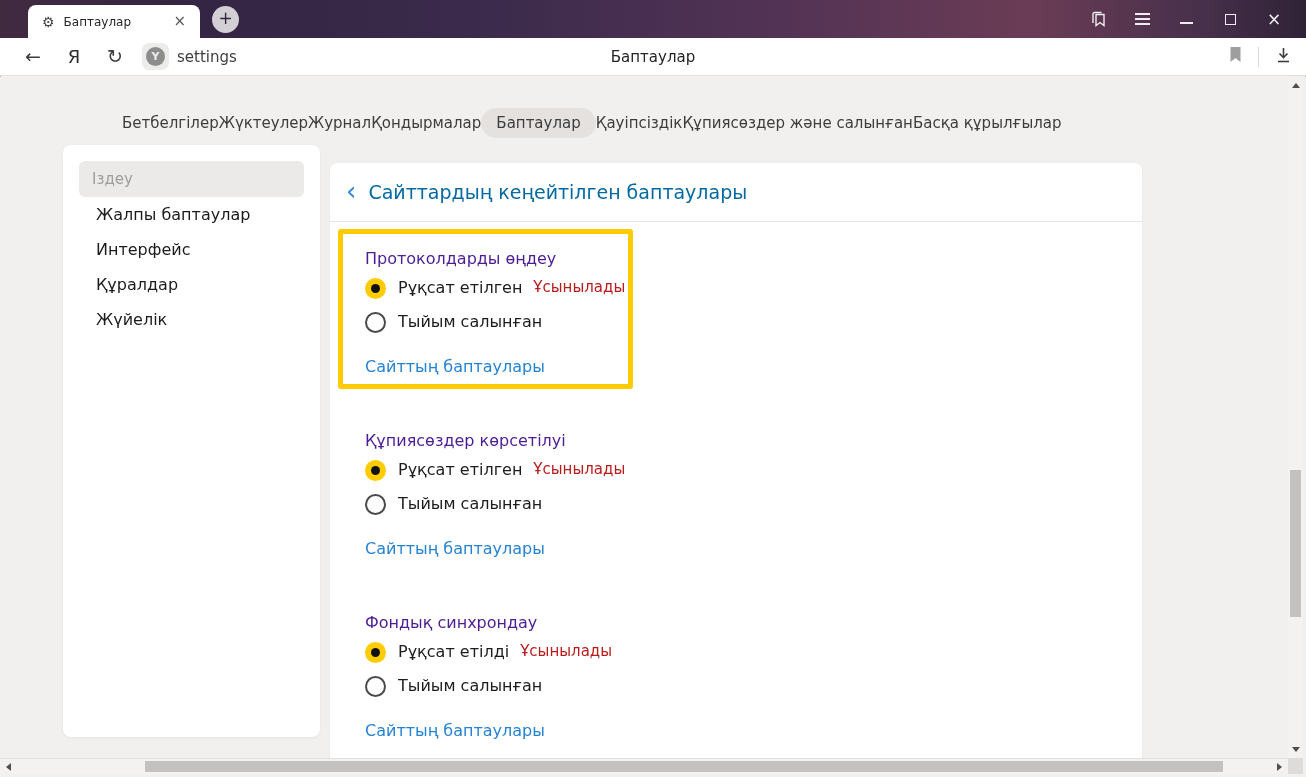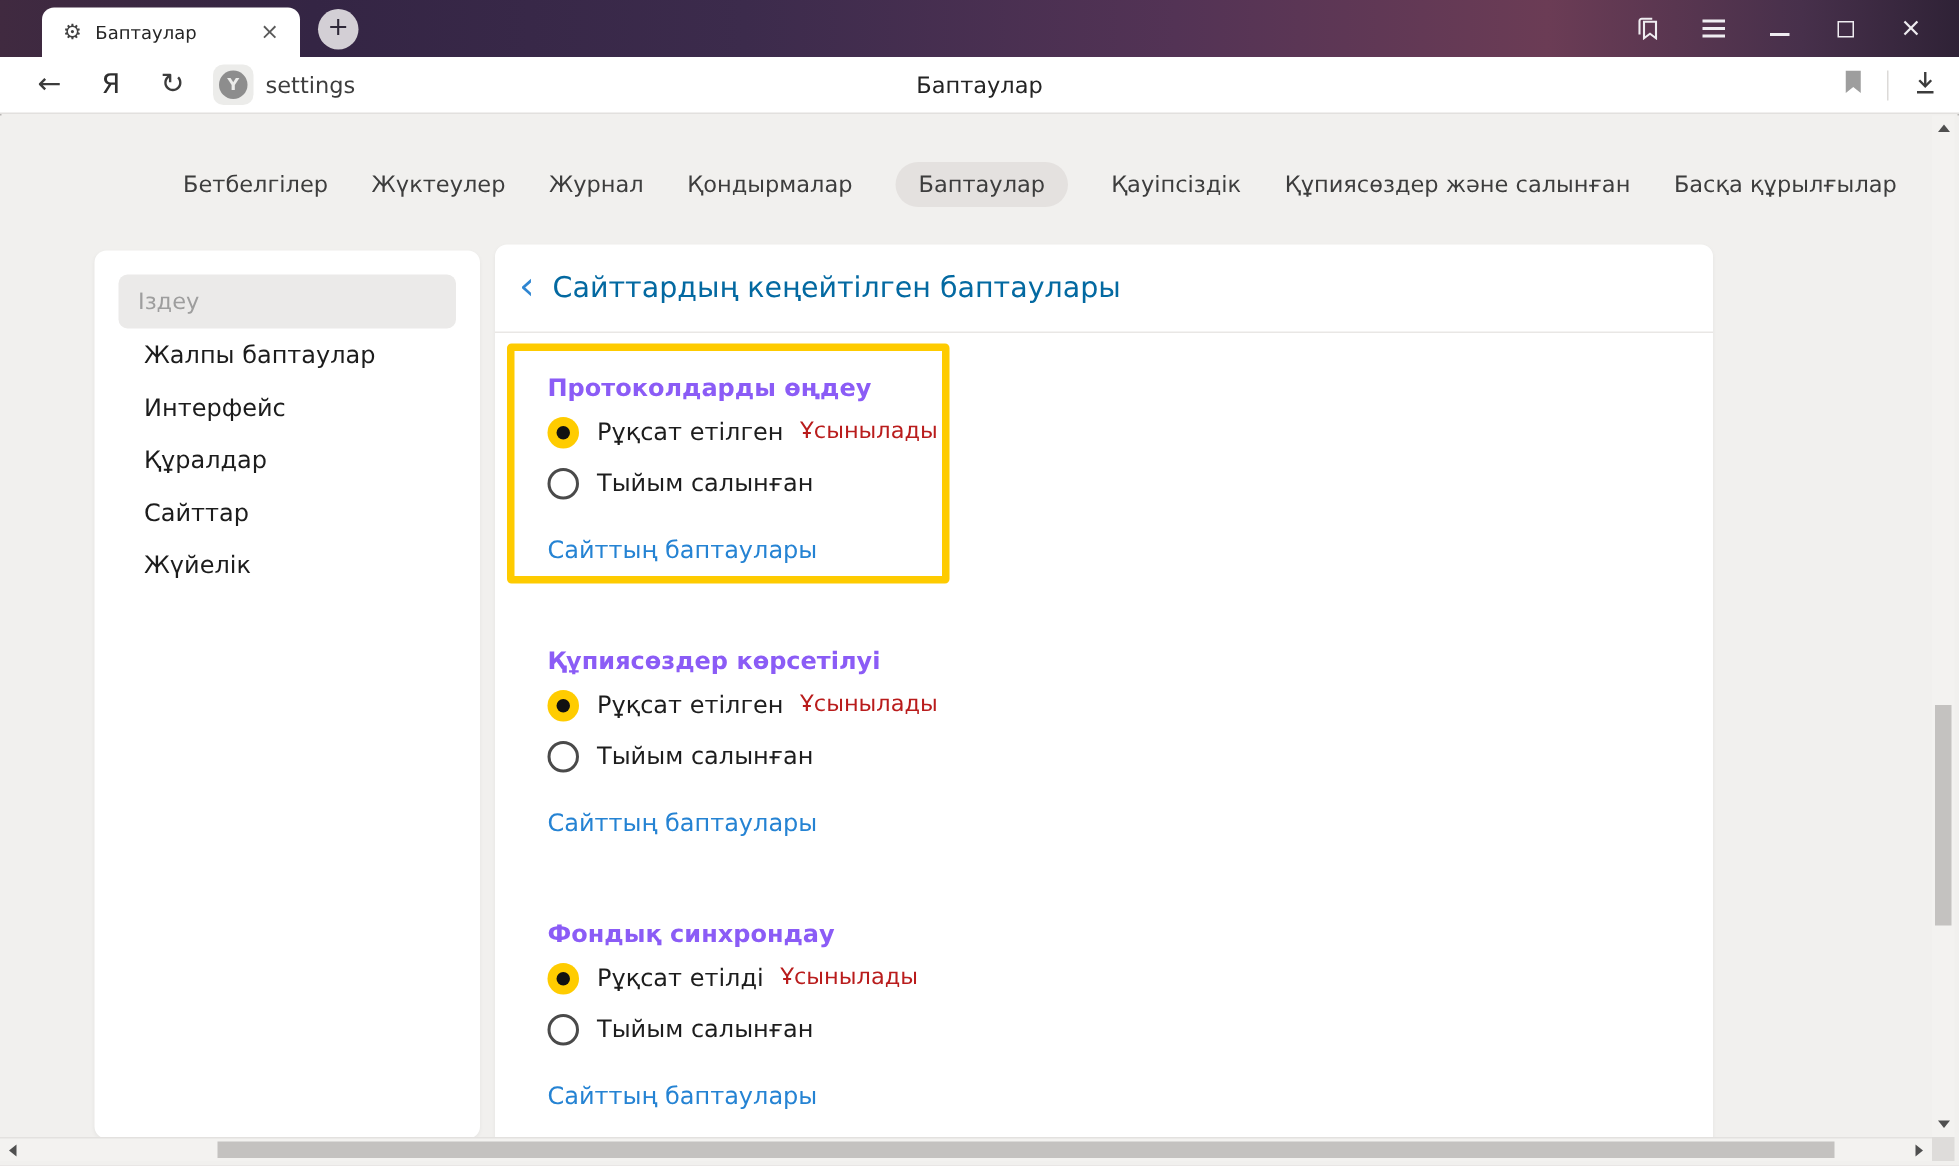--- a/index.html
+++ b/index.html
@@ -37,42 +37,42 @@
   .protect-circle { width:19px; height:19px; border-radius:50%; background:#8d8d8d; color:#ececea;
     font-size:11px; font-weight:bold; display:flex; align-items:center; justify-content:center; }
   .url-text { font-size:15px; color:#3d3d3d; }
   .tb-title { position:absolute; left:50%; transform:translateX(-50%); font-size:15px; color:#242424; }
   .tb-right { position:absolute; right:14px; display:flex; align-items:center; gap:16px; }
   .tb-sep { width:1px; height:20px; background:#dcdad8; }
 
   
   .page { position:absolute; top:77px; left:0; width:100%; height:700px; background:#f1f0ee; }
 
-  .navtabs { position:absolute; top:32px; left:122px; display:flex; align-items:center; gap:29px; height:28px; }
+  .navtabs { position:absolute; top:32px; left:122px; display:flex; align-items:center; height:28px; }
   .navtab { font-size:15px; color:#3d3d3d; white-space:nowrap; }
   .navtab.active { background:#e4e1df; border-radius:15px; padding:6px 15px; }
 
   .card { background:#fff; border-radius:8px; box-shadow:0 1px 3px rgba(0,0,0,.05); position:absolute; }
-  .sidebar { left:63px; top:90px; width:257px; height:592px; }
+  .sidebar { left:63px; top:68px; width:257px; height:592px; }
   .search-input { display:block; margin:16px 16px 0 16px; width:225px; height:36px; background:#ebeae9;
     border:none; border-radius:6px; padding:0 13px; font-size:15px; color:#333;
     font-family:"DejaVu Sans","Liberation Sans",sans-serif; }
   .search-input::placeholder { color:#9e9e9e; }
   .side-list { }
   .side-item { height:35px; line-height:35px; padding-left:33px; font-size:16px; color:#1c1c1c; white-space:nowrap; }
 
   .main { left:330px; top:86px; width:812px; height:596px; border-radius:8px 8px 0 0; }
   .main-header { display:flex; align-items:center; height:59px; padding-left:16px; border-bottom:1px solid #e9e7e5; }
   .chevron { color:#2f86d2; font-size:26px; line-height:1; margin:-3px 12px 0 0; font-weight:400; }
   .main-header-text { color:#0369a1; font-size:19px; }
   .highlight-box { position:absolute; left:8px; top:66px; width:295px; height:160px;
     border:5px solid #fecb00; border-radius:3px; pointer-events:none; }
   .sections { position:absolute; left:35px; top:85px; right:60px; }
   .section { margin-bottom:52px; }
-  .sec-title { font-size:16px; font-weight:bold; color:#8b5cf6; line-height:22px; margin-bottom:8px; }
+  .sec-title { font-size:16px; font-weight:normal; color:#4c1d95; line-height:22px; margin-bottom:8px; }
   .radio-row { display:flex; align-items:flex-start; height:28px; margin-bottom:6px; }
   .radio { width:21px; height:21px; border-radius:50%; flex:0 0 auto; position:relative; }
   .radio.on { background:#ffcc00; }
   .radio.on::after { content:""; position:absolute; left:6px; top:6px; width:9px; height:9px;
     border-radius:50%; background:#111; }
   .radio.off { background:#fff; border:2px solid #4a4a4a; }
   .radio-label { font-size:16px; color:#1d1d1d; margin-left:12px; white-space:nowrap; }
   .radio-badge { font-size:15px; color:#b91c1c; margin-left:11px; white-space:nowrap; }
   .site-link { display:inline-block; margin-top:10px; font-size:16px; color:#2583d3; line-height:22px; }
 
@@ -166,21 +166,20 @@
       <span class="navtab">Құпиясөздер және салынған</span>
       <span class="navtab">Басқа құрылғылар</span>
     </div>
 
     <div class="card sidebar">
       <input class="search-input" type="text" placeholder="Іздеу" style="">
       <div class="side-list">
         <div class="side-item">Жалпы баптаулар</div>
         <div class="side-item">Интерфейс</div>
         <div class="side-item">Құралдар</div>
-        <div class="side-item">Сайттар</div>
         <div class="side-item">Жүйелік</div>
       </div>
     </div>
 
     <div class="card main">
       <div class="main-header">
         <span class="chevron">‹</span>
         <span class="main-header-text">Сайттардың кеңейтілген баптаулары</span>
       </div>
 

